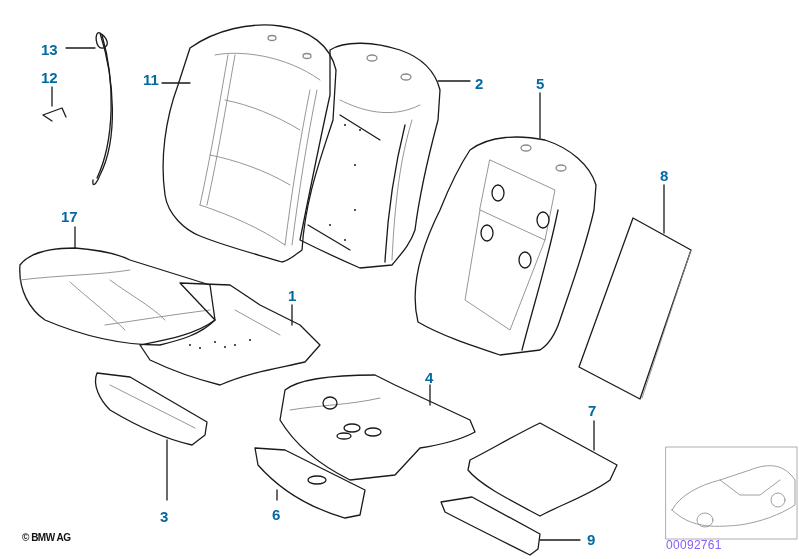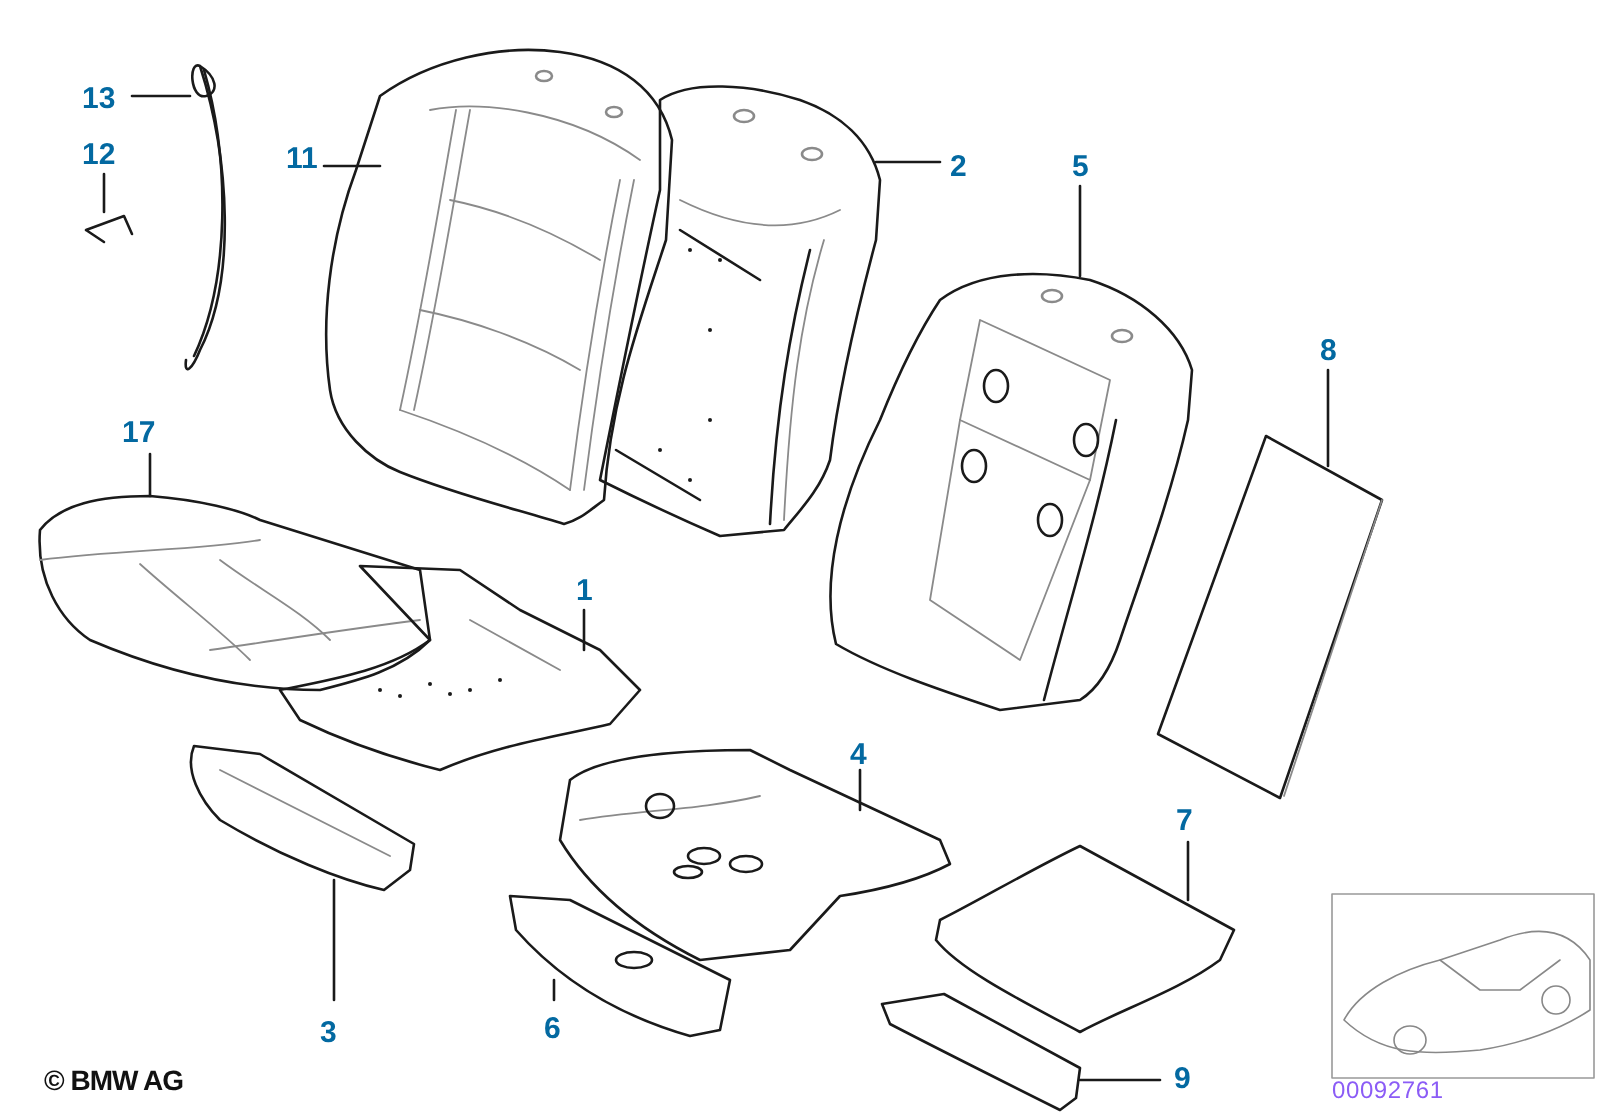--- a/index.html
+++ b/index.html
@@ -1,19 +1,19 @@
 <!DOCTYPE html>
 <html><head>
 <meta charset="utf-8">
 <style>
   html, body { margin:0; padding:0; background:#ffffff; }
   body { width:799px; height:559px; position:relative; overflow:hidden; font-family:"Liberation Sans", sans-serif; }
   #diagram { position:absolute; left:0; top:0; width:799px; height:559px; }
   .callout { position:absolute; font-family:Liberation Sans, sans-serif; font-weight:bold; font-size:15px; color:#0369a1; line-height:1; }
-  .copyright { position:absolute; left:22px; top:532px; font-size:14px; font-weight:bold; color:#111; letter-spacing:-0.5px; }
+  .copyright { position:absolute; left:22px; top:532px; font-size:10px; font-weight:bold; color:#111; letter-spacing:-0.5px; }
   .partno { position:absolute; left:666px; top:538px; font-size:12px; color:#8b5cf6; letter-spacing:0.3px; }
 </style>
 </head>
 <body>
 
 <svg id="diagram" viewBox="0 0 799 559" xmlns="http://www.w3.org/2000/svg" fill="none" stroke="#1a1a1a" stroke-width="1.3" stroke-linejoin="round" stroke-linecap="round">
 
   <g>
     <path d="M100,33 C94,30 95,50 103,48 C110,46 108,38 100,33 C115,80 118,140 100,175 C96,185 92,188 93,180"></path>
     <path d="M102,35 C115,80 115,140 97,178"></path>

